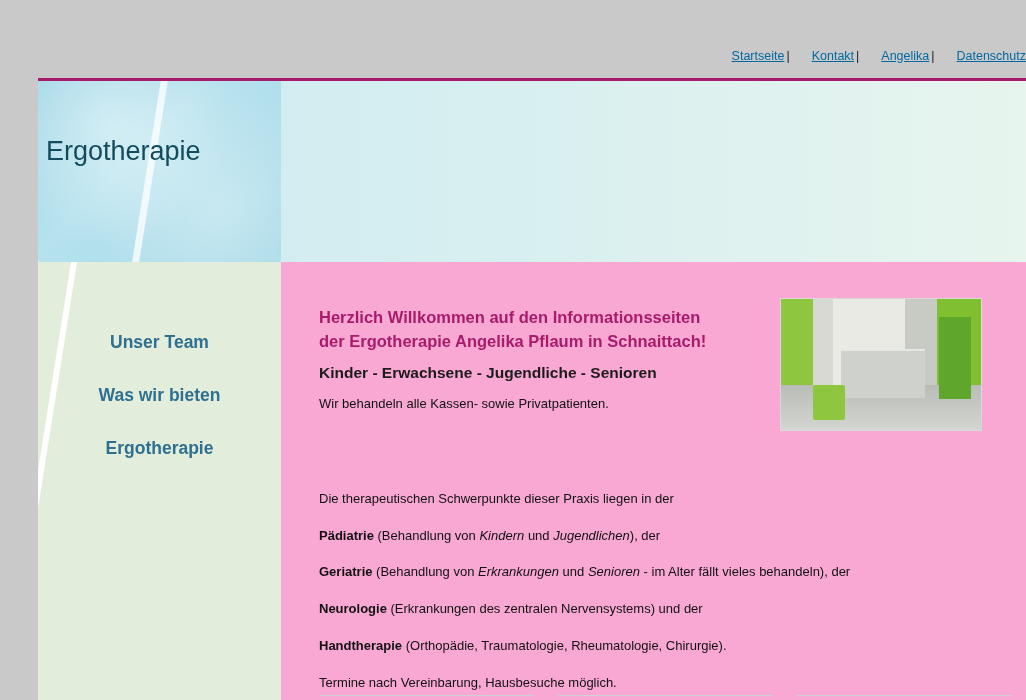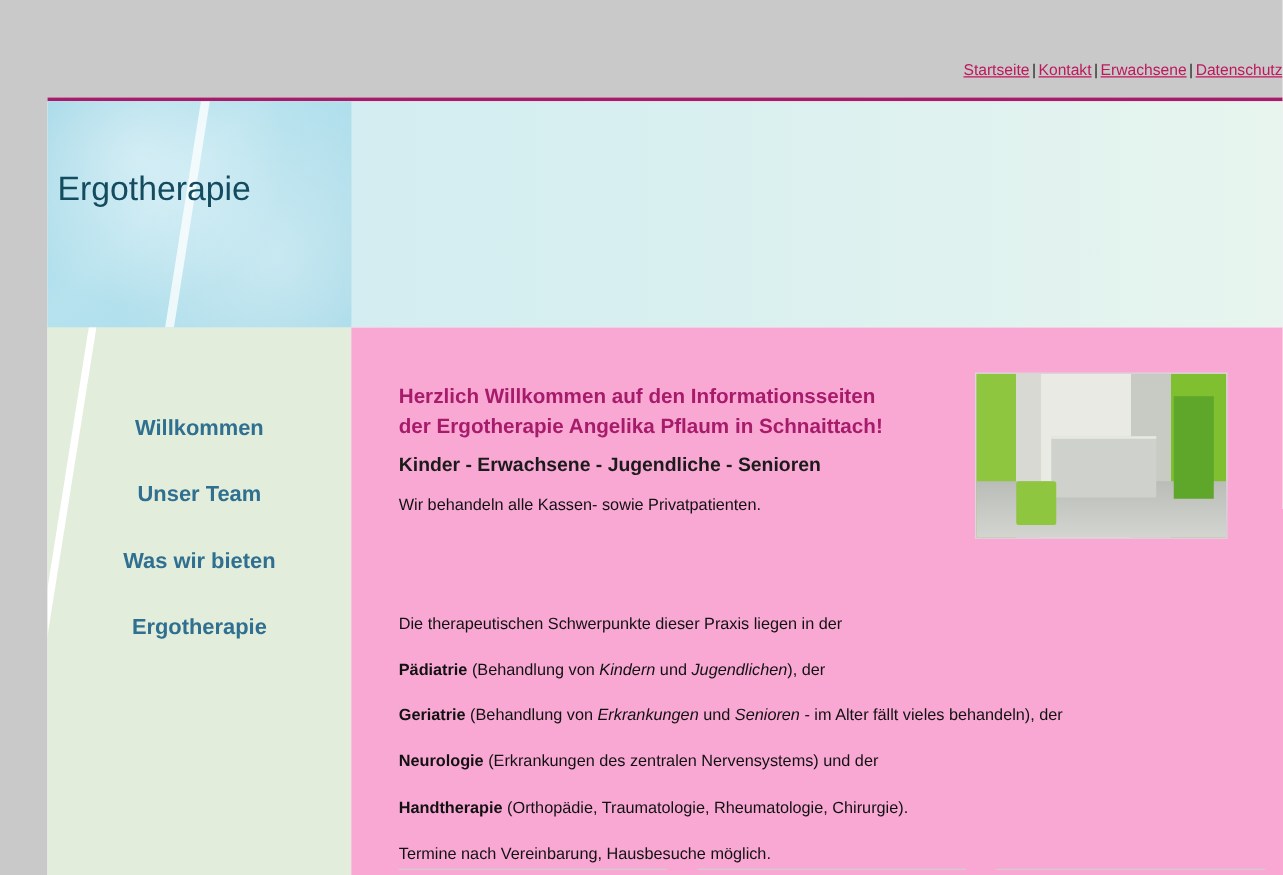--- a/index.html
+++ b/index.html
@@ -29,22 +29,23 @@
   }
   .topnav {
     position: absolute;
     right: 0px;
     top: 49px;
     font-size: 12.5px;
     color: #222;
     white-space: nowrap;
   }
   .topnav a {
-    color: #be185d;
+    color: #0369a1;
     text-decoration: underline;
+    margin-left: 20px;
   }
   .topnav .sep {
     color: #222;
     padding: 0 2px;
   }
   
   .frame {
     position: absolute;
     left: 6px;
     top: 78px;
@@ -257,21 +258,21 @@
     border-top: 1px solid #cfcfcf;
   }
 </style>
 </head>
 <body>
 
 <div class="page">
 
   <div class="topbar">
     <div class="topnav">
-      <a href="#">Startseite</a><span class="sep">|</span><a href="#">Kontakt</a><span class="sep">|</span><a href="#">Erwachsene</a><span class="sep">|</span><a href="#">Datenschutz</a>
+      <a href="#">Startseite</a><span class="sep">|</span><a href="#">Kontakt</a><span class="sep">|</span><a href="#">Angelika</a><span class="sep">|</span><a href="#">Datenschutz</a>
     </div>
   </div>
 
   <div class="frame">
 
     <div class="header">
       <div class="logo-box">
         <div class="leaf">
           <div class="leaf-veins"></div>
         </div>
@@ -279,21 +280,20 @@
           <div>Ergotherapie</div>
         </div>
       </div>
     </div>
 
     <div class="body-wrap">
 
       <div class="sidebar">
         <div class="stem"></div>
         <nav class="menu">
-          <a class="menu-item" href="#">Willkommen</a>
           <a class="menu-item" href="#">Unser Team</a>
           <a class="menu-item" href="#">Was wir bieten</a>
           <a class="menu-item" href="#">Ergotherapie</a>
         </nav>
       </div>
 
       <div class="main">
 
         <div class="photo">
           <div class="floor"></div>

